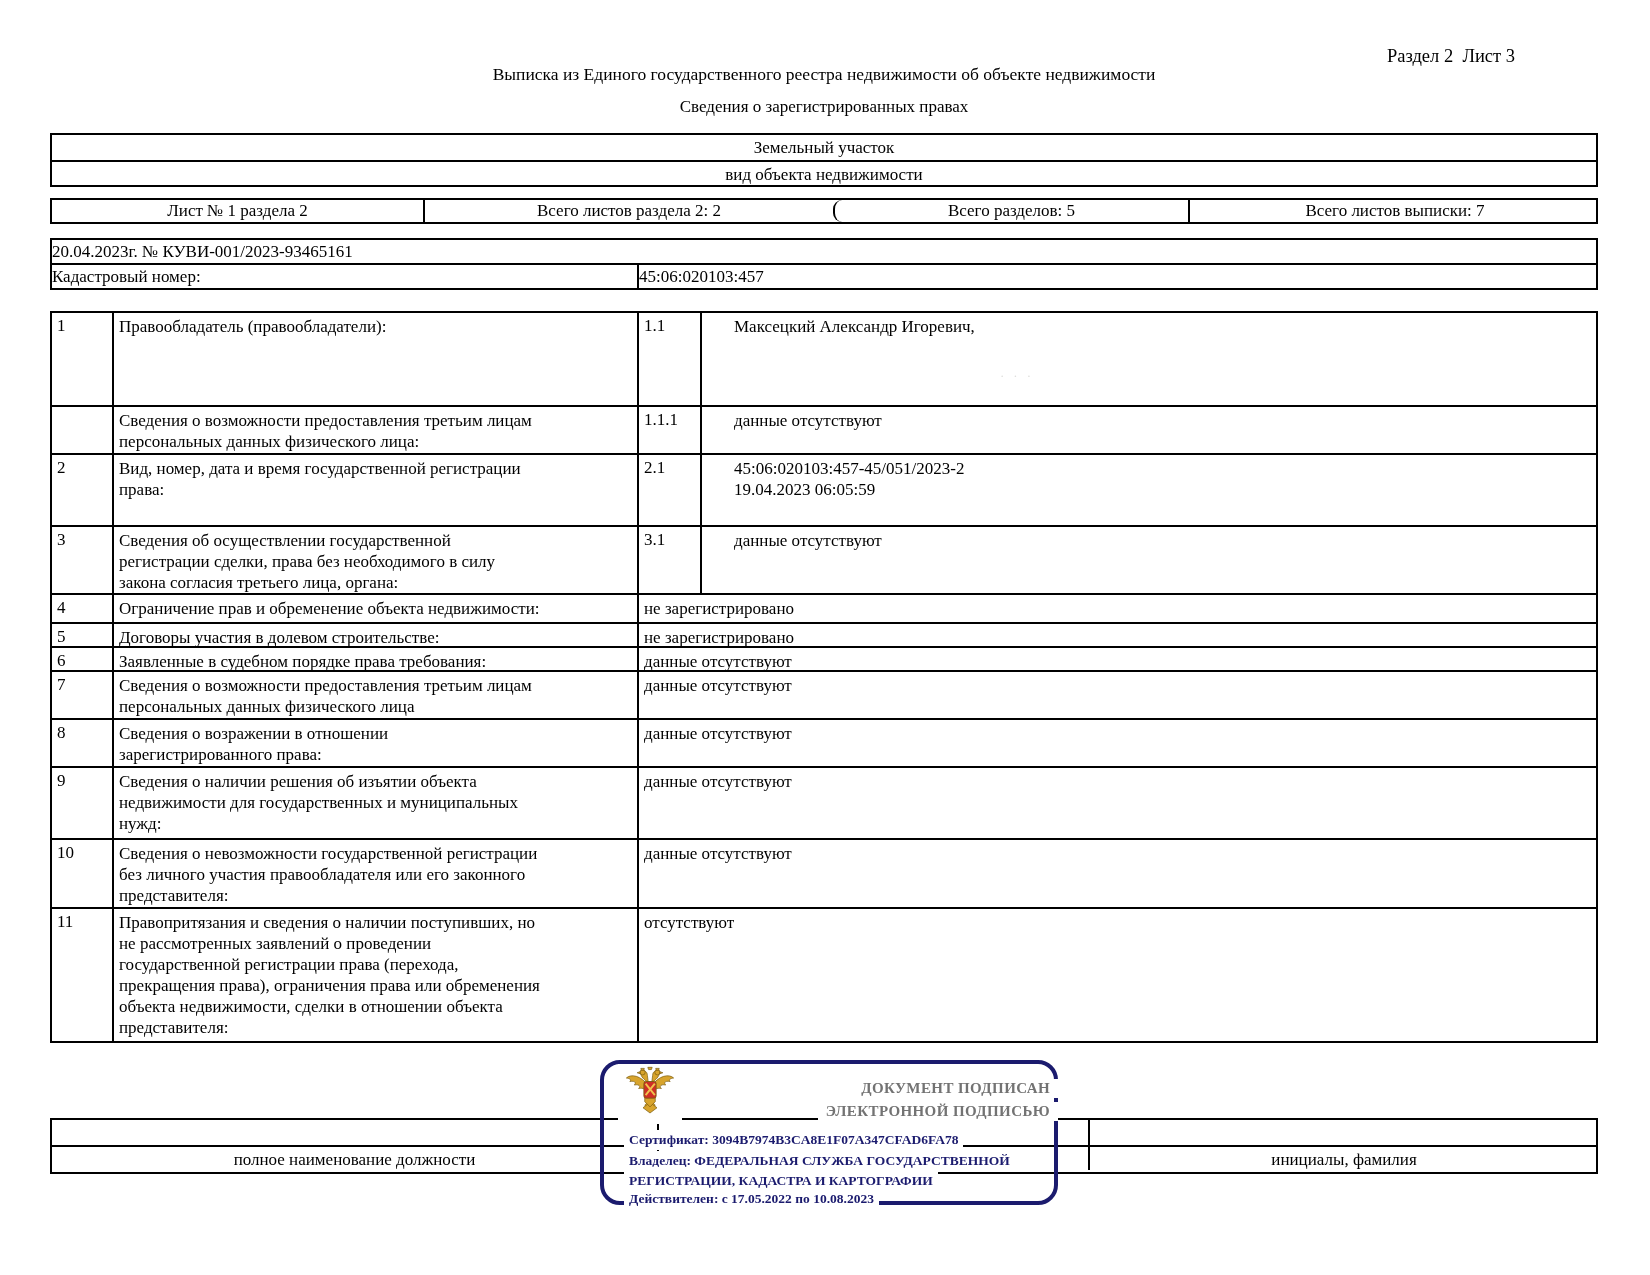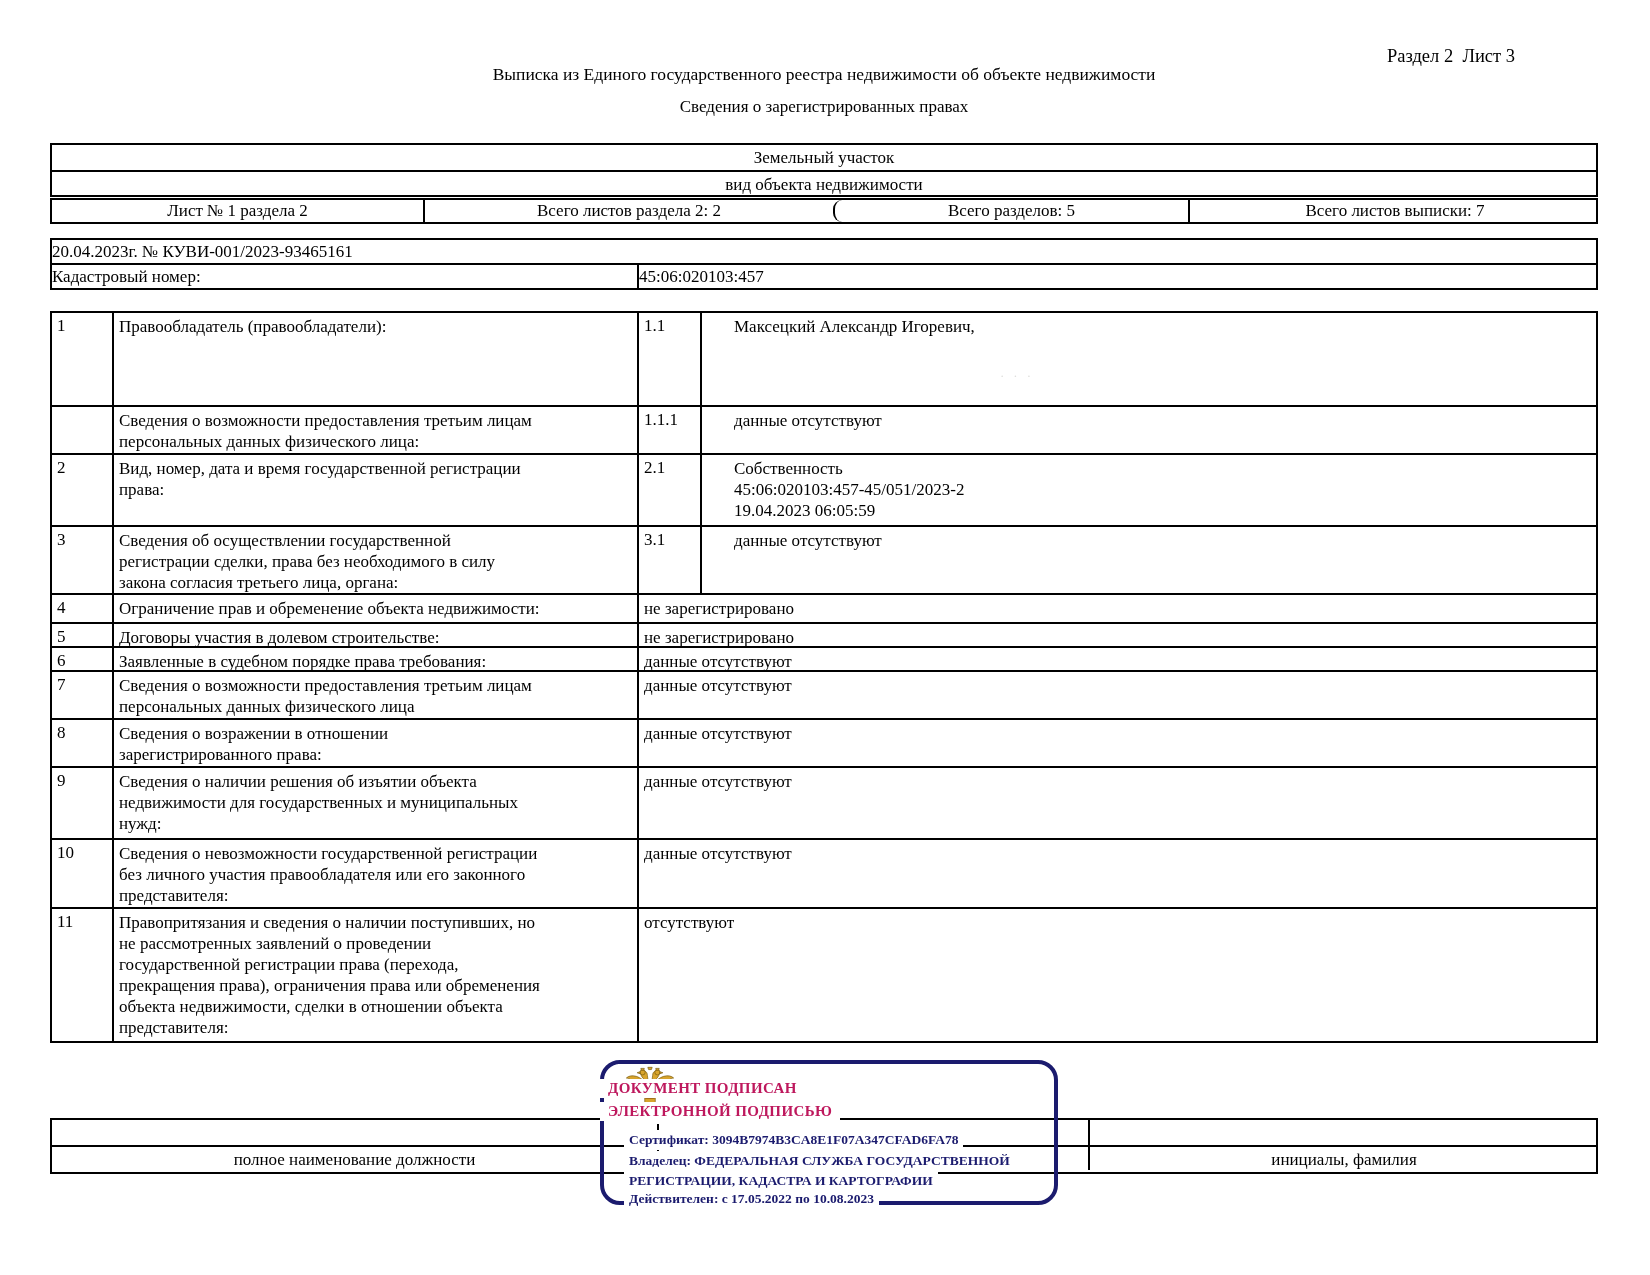--- a/index.html
+++ b/index.html
@@ -36,43 +36,43 @@
   .c-val-wide{left:585px;width:963px;border-left:2px solid #000;}
   
   .sig-row{position:relative;height:25px;box-sizing:border-box;}
   .sig-label{line-height:25px;text-align:center;font-size:17px;}
   
   #stamp{
     border:4px solid #1b1b6e;border-radius:20px;background:transparent;
     box-sizing:border-box;z-index:5;
   }
   .stamp-title{
-    position:absolute;left:0;width:100%;text-align:left;z-index:6;
-    color:#be185d;font-size:15px;font-weight:600;letter-spacing:.4px;
+    position:absolute;left:0;width:100%;text-align:right;z-index:6;
+    color:#737373;font-size:15px;font-weight:600;letter-spacing:.4px;
   }
   .stamp-title span{background:#fff;padding:1px 8px;display:inline-block;line-height:17px;}
   .stamp-detail{
     position:absolute;z-index:6;color:#1b1b6e;font-size:13.5px;font-weight:700;
     background:#fff;padding:2px 5px;line-height:16px;white-space:nowrap;
   }
   #emblem-wrap{z-index:6;background:#fff;padding:2px 4px;}
   
   #redact{color:#dededc;font-size:13px;letter-spacing:9px;z-index:2;}
 </style>
 </head>
 <body>
 
 <div id="page">
 
   <div class="abs sec-head" style="top:46px;right:135px;">Раздел 2  Лист 3</div>
 
   <div class="abs ctr doc-title" style="left:50px;top:64px;width:1548px;">Выписка из Единого государственного реестра недвижимости об объекте недвижимости</div>
   <div class="abs ctr doc-sub" style="left:50px;top:97px;width:1548px;">Сведения о зарегистрированных правах</div>
 
-  <div class="abs tbox" style="left:50px;top:143px;width:1548px;height:54px;">
+  <div class="abs tbox" style="left:50px;top:133px;width:1548px;height:54px;">
     <div class="obj-row">Земельный участок</div>
     <div class="obj-row row-div">вид объекта недвижимости</div>
   </div>
 
   <div class="abs tbox" style="left:50px;top:198px;width:1548px;height:26px;">
     <div class="sheet-cell" style="left:0;width:371px;">Лист № 1 раздела 2</div>
     <div class="sheet-cell vline" style="left:371px;width:410px;">Всего листов раздела 2: 2</div>
     <div class="sheet-cell vline" style="left:781px;width:355px;border-radius:9px;">Всего разделов: 5</div>
     <div class="sheet-cell vline" style="left:1136px;width:412px;">Всего листов выписки: 7</div>
   </div>
@@ -115,21 +115,20 @@
     </div>
 
     <div class="mrow" style="height:72px;">
       <div class="mcell c-num">2</div>
       <div class="mcell c-label">
         <span class="line">Вид, номер, дата и время государственной регистрации</span>
         <span class="line">права:</span>
       </div>
       <div class="mcell c-sub">2.1</div>
       <div class="mcell c-val">
-        <span class="line">Собственность</span>
         <span class="line">45:06:020103:457-45/051/2023-2</span>
         <span class="line">19.04.2023 06:05:59</span>
       </div>
     </div>
 
     <div class="mrow" style="height:68px;">
       <div class="mcell c-num">3</div>
       <div class="mcell c-label">
         <span class="line">Сведения об осуществлении государственной</span>
         <span class="line">регистрации сделки, права без необходимого в силу</span>

